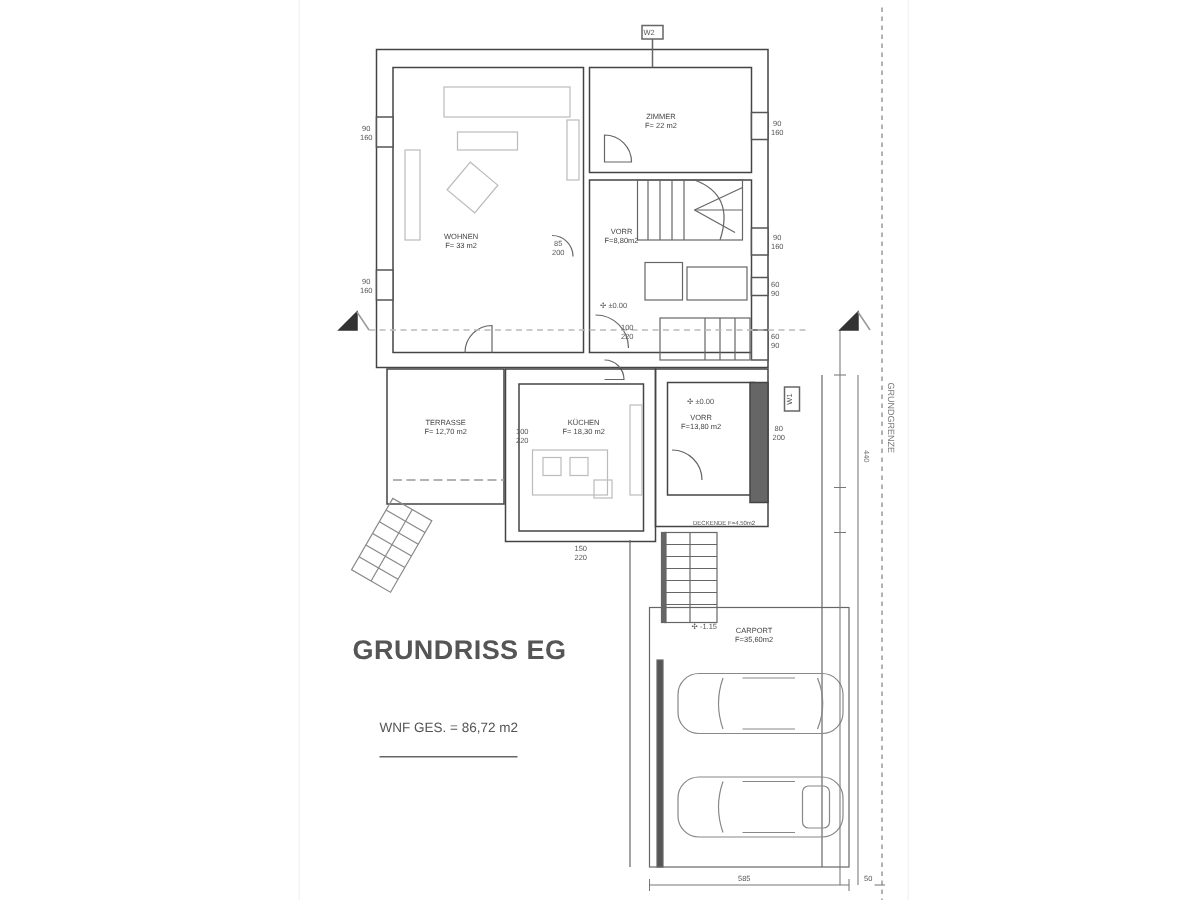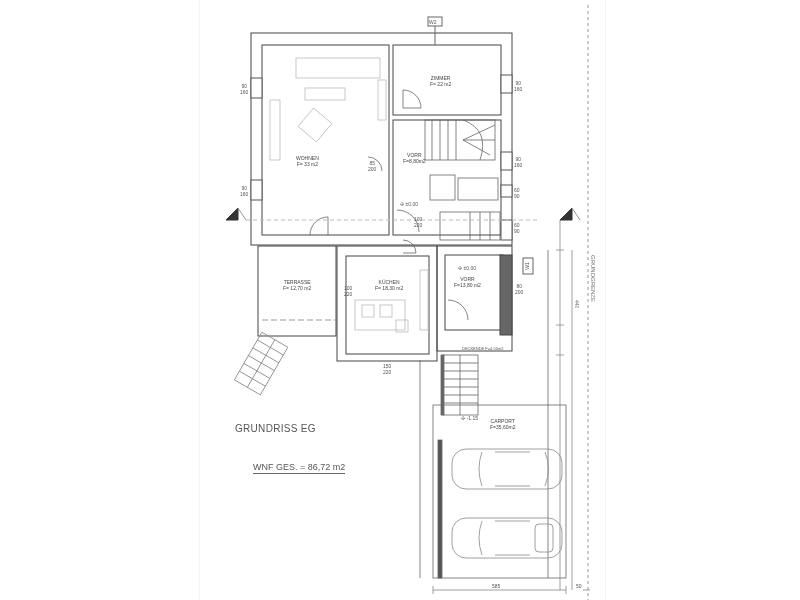--- a/index.html
+++ b/index.html
@@ -1,22 +1,22 @@
 <!DOCTYPE html>
 <html><head>
 <meta charset="utf-8">
 <style>
   html,body{margin:0;padding:0;background:#fff;}
   body{width:800px;height:600px;position:relative;overflow:hidden;font-family:"Liberation Sans",sans-serif;}
   .sheet{position:absolute;left:200px;top:0;width:405px;height:600px;background:#fff;box-shadow:0 0 0 1px #f4f4f4;}
   svg{position:absolute;left:0;top:0;}
   .lbl{position:absolute;font-size:5px;color:#555;text-align:center;line-height:6px;white-space:nowrap;}
   .room-name{position:absolute;font-size:5px;color:#444;text-align:center;line-height:6px;white-space:nowrap;}
-  .title{position:absolute;left:235px;top:423px;font-size:10px;color:#555;letter-spacing:0.3px;}
-  .wnf{position:absolute;left:253px;top:462px;font-size:9px;color:#555;border-bottom:1px solid #666;padding-bottom:1px;}
+  .title{position:absolute;left:235px;top:423px;font-size:18px;color:#555;letter-spacing:0.3px;font-weight:bold;}
+  .wnf{position:absolute;left:253px;top:480px;font-size:9px;color:#555;border-bottom:1px solid #666;padding-bottom:14px;}
   .vert{position:absolute;font-size:5px;color:#777;transform:rotate(90deg);transform-origin:left top;white-space:nowrap;}
 </style>
 </head>
 <body>
 
 <div class="sheet"></div>
 
 <svg width="800" height="600" viewBox="0 0 800 600" fill="none" stroke="#555" stroke-width="1">
 
   <line x1="588" y1="5" x2="588" y2="600" stroke="#999" stroke-dasharray="3,3"></line>

